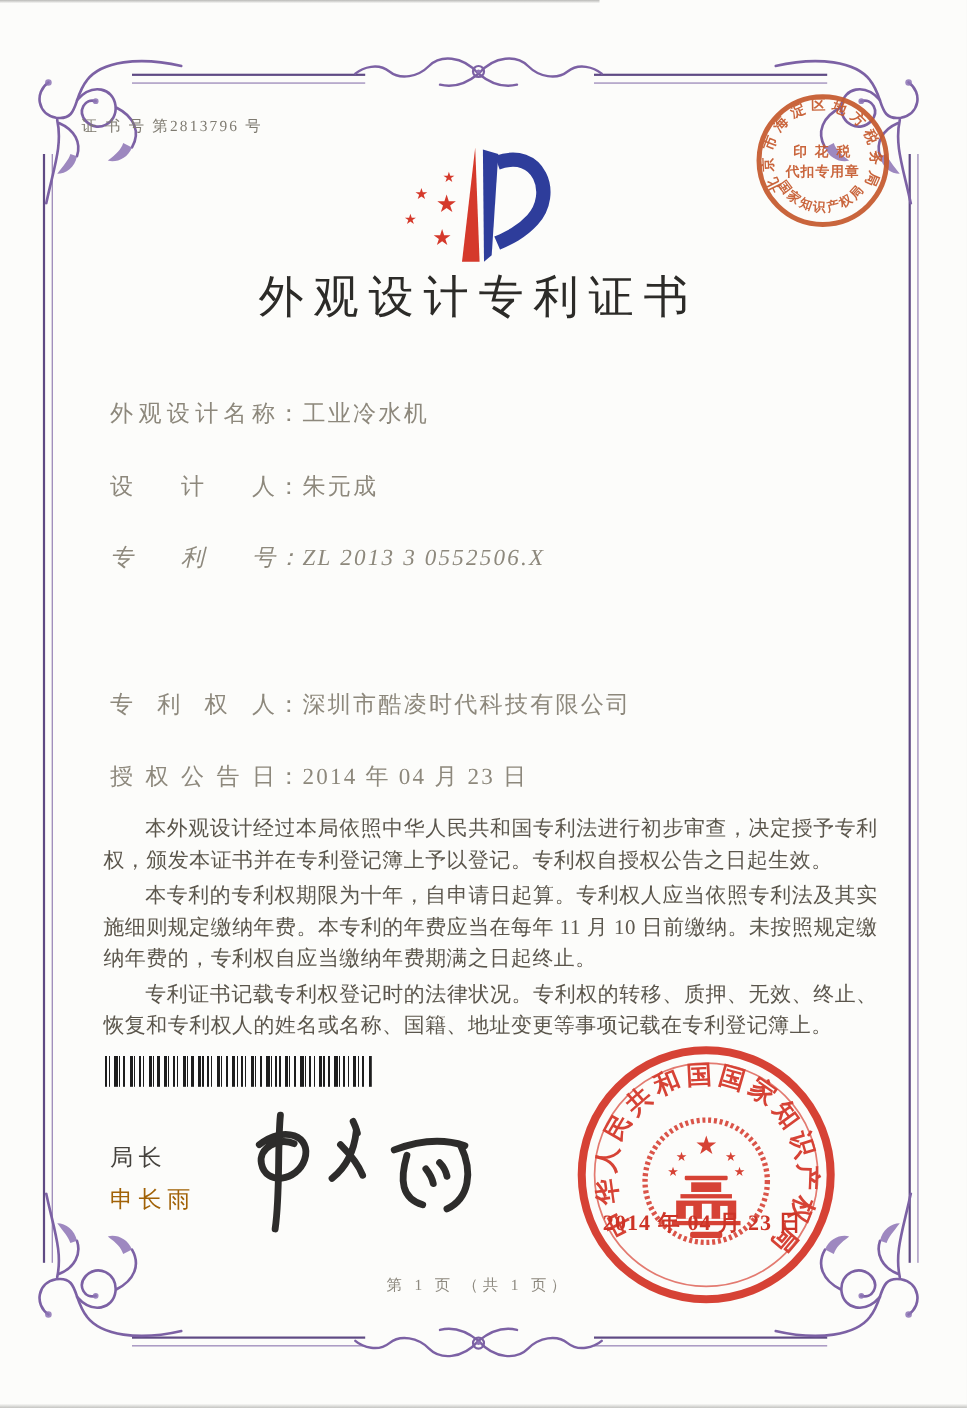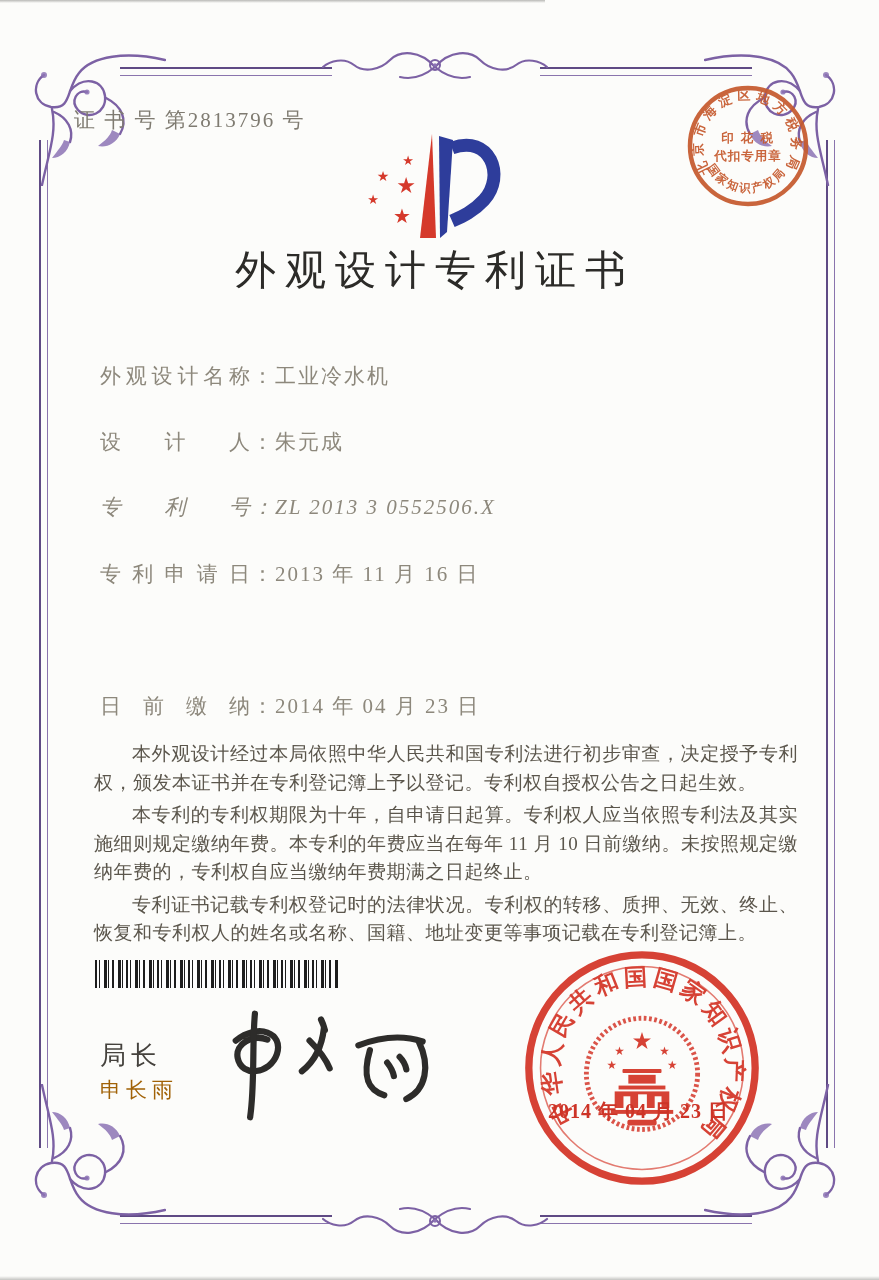--- a/index.html
+++ b/index.html
@@ -13,36 +13,36 @@
   
   .fr-h{position:absolute;height:6px;border-top:2px solid #5f4a84;border-bottom:1px solid #8a74ad;}
   .fr-v{position:absolute;width:6px;border-left:2px solid #5f4a84;border-right:1px solid #8a74ad;}
   .flourish{position:absolute;width:140px;height:140px;}
   .flourish.tr{transform:scaleX(-1);}
   .flourish.bl{transform:scaleY(-1);}
   .flourish.br{transform:scale(-1,-1);}
   .edgeorn{position:absolute;width:230px;height:46px;}
   .edgeorn.bot{transform:scaleY(-1);}
   
-  .cert-no{left:74px;top:106px;font-size:21px;letter-spacing:2px;color:#7f7b71;}
+  .cert-no{left:74px;top:106px;font-size:14px;letter-spacing:2px;color:#7f7b71;}
   .title{left:39px;top:243px;width:792px;text-align:center;font-size:41px;font-weight:400;
          letter-spacing:9px;color:#2c2b28;}
   .frow{left:100px;font-size:21px;color:#8d887c;letter-spacing:2px;white-space:nowrap;}
   .flabel{display:inline-block;width:152px;text-align:justify;text-align-last:justify;vertical-align:bottom;}
   .fval{color:#8d887c;}
   .body-text{left:90px;top:736px;width:712px;font-size:19px;line-height:28.5px;color:#5b564c;
              text-align:justify;letter-spacing:0.5px;}
   .body-text p{margin:4px;text-indent:2em;}
   .barcode{left:95px;top:960px;width:243px;height:28px;
     background:repeating-linear-gradient(90deg,
       #1d1d1d 0 2px,#fdfdfd 2px 4px,#1d1d1d 4px 5px,#fdfdfd 5px 9px,
       #1d1d1d 9px 12px,#fdfdfd 12px 13px,#1d1d1d 13px 14px,#fdfdfd 14px 17px,
       #1d1d1d 17px 19px,#fdfdfd 19px 23px,#1d1d1d 23px 26px,#fdfdfd 26px 27px,
       #1d1d1d 27px 28px,#fdfdfd 28px 31px);}
-  .director-title{left:100px;top:1038px;font-size:26px;letter-spacing:5px;color:#45423d;}
+  .director-title{left:100px;top:1038px;font-size:21px;letter-spacing:5px;color:#45423d;}
   .director-name{left:100px;top:1076px;font-size:21px;letter-spacing:5px;color:#a16207;}
   .seal-date{left:548px;top:1098px;width:200px;font-size:20px;font-weight:600;
              color:#cd3427;letter-spacing:1px;z-index:5;}
   .footer{left:39px;top:1160px;width:792px;text-align:center;font-size:14px;
           letter-spacing:4px;color:#8d897f;}
   .scan-edge-top{left:0;top:0;width:62%;height:3px;background:linear-gradient(#b9b9b6,rgba(185,185,182,0));}
   .scan-edge-bottom{left:0;top:1276px;width:100%;height:4px;background:linear-gradient(rgba(196,196,194,0),#c4c4c1);}
   svg{display:block;}
 </style>
 </head>
@@ -146,25 +146,25 @@
 
   <div class="abs frow" style="top:362px;">
     <span class="flabel">外观设计名称</span><span>：</span><span class="fval">工业冷水机</span>
   </div>
   <div class="abs frow" style="top:428px;">
     <span class="flabel">设计人</span><span>：</span><span class="fval">朱元成</span>
   </div>
   <div class="abs frow" style="top:493px;font-style:italic;">
     <span class="flabel">专利号</span><span>：</span><span class="fval">ZL 2013 3 0552506.X</span>
   </div>
-  <div class="abs frow" style="top:560px;">
-    <span class="flabel">专利申请日</span><span>：</span><span class="fval">2013 年 11 月 16 日</span>
+  <div class="abs frow" style="top:626px;">
+    <span class="flabel">专利权人</span><span>：</span><span class="fval">深圳市酷凌时代科技有限公司</span>
   </div>
   <div class="abs frow" style="top:692px;">
-    <span class="flabel">日前缴纳</span><span>：</span><span class="fval">2014 年 04 月 23 日</span>
+    <span class="flabel">授权公告日</span><span>：</span><span class="fval">2014 年 04 月 23 日</span>
   </div>
 
   <div class="abs body-text">
     <p>本外观设计经过本局依照中华人民共和国专利法进行初步审查，决定授予专利权，颁发本证书并在专利登记簿上予以登记。专利权自授权公告之日起生效。</p>
     <p>本专利的专利权期限为十年，自申请日起算。专利权人应当依照专利法及其实施细则规定缴纳年费。本专利的年费应当在每年 11 月 10 日前缴纳。未按照规定缴纳年费的，专利权自应当缴纳年费期满之日起终止。</p>
     <p>专利证书记载专利权登记时的法律状况。专利权的转移、质押、无效、终止、恢复和专利权人的姓名或名称、国籍、地址变更等事项记载在专利登记簿上。</p>
   </div>
 
   <div class="abs barcode"></div>
 
@@ -209,14 +209,15 @@
       <rect x="104" y="152" width="7" height="12" fill="#fcfcfa"></rect>
       <rect x="119" y="150" width="9" height="14" fill="#fcfcfa"></rect>
       <rect x="136" y="152" width="7" height="12" fill="#fcfcfa"></rect>
       <rect x="91" y="166" width="64" height="4"></rect>
       <rect x="108" y="176" width="30" height="6" rx="2"></rect>
     </g>
   </svg>
 
   <div class="abs seal-date">2014 年 04 月 23 日</div>
 
+  <div class="abs footer">第 1 页 （共 1 页）</div>
 
 </div>
 
 </body></html>

